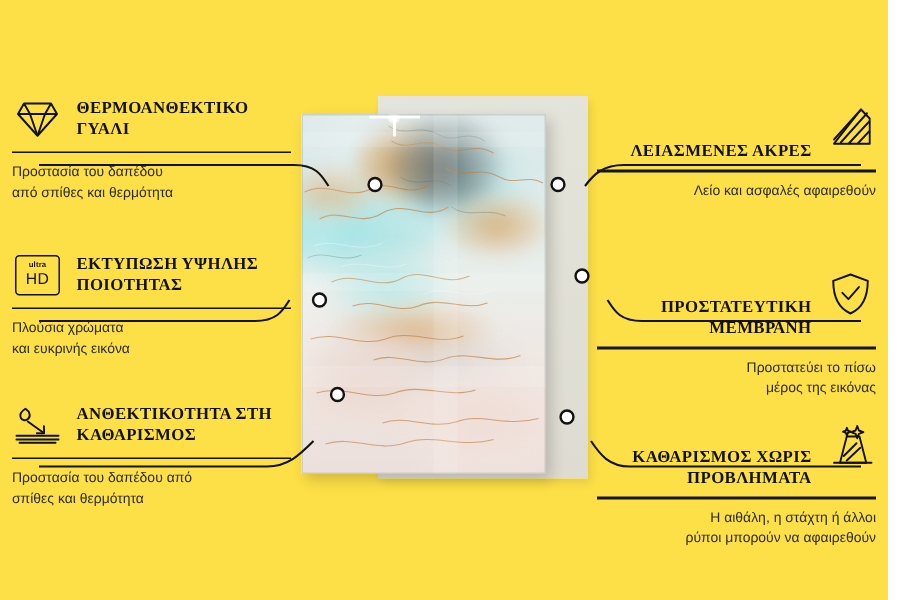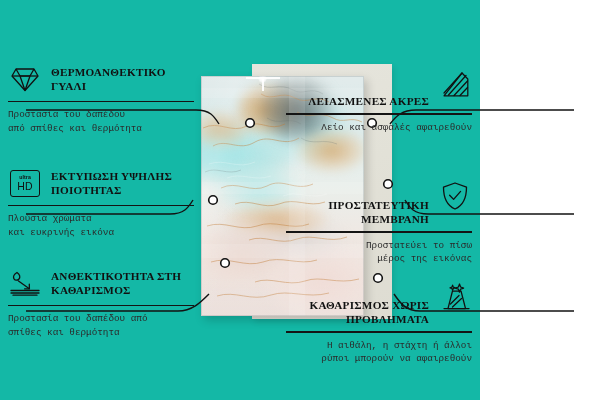--- a/index.html
+++ b/index.html
@@ -10,23 +10,23 @@
     width: 600px;
     height: 400px;
     background: #ffffff;
     font-family: "Liberation Serif", "DejaVu Serif", serif;
     color: #1a1a1a;
     overflow: hidden;
     position: relative;
   }
   #stage {
     position: relative;
-    width: 480px;
+    width: 592px;
     height: 400px;
-    background: #14b8a6;
+    background: #fde047;
   }
 
   
   .product-area {
     position: absolute;
     left: 180px;
     top: 56px;
     width: 240px;
     height: 295px;
   }
@@ -226,21 +226,21 @@
 
   .feat-rule {
     height: 1.4px;
     background: #141414;
     margin: 5px 0 6px 0;
   }
   .feat-desc {
     font-size: 9.3px;
     line-height: 1.42;
     color: #2b2b2b;
-    font-family: Liberation Mono, monospace;
+    font-family: Liberation Sans, sans-serif;
   }
 
   
   .feat-icon svg { display: block; }
 
   .hd-badge {
     width: 28px;
     height: 25px;
     border: 1.4px solid #111;
     border-radius: 3px;

